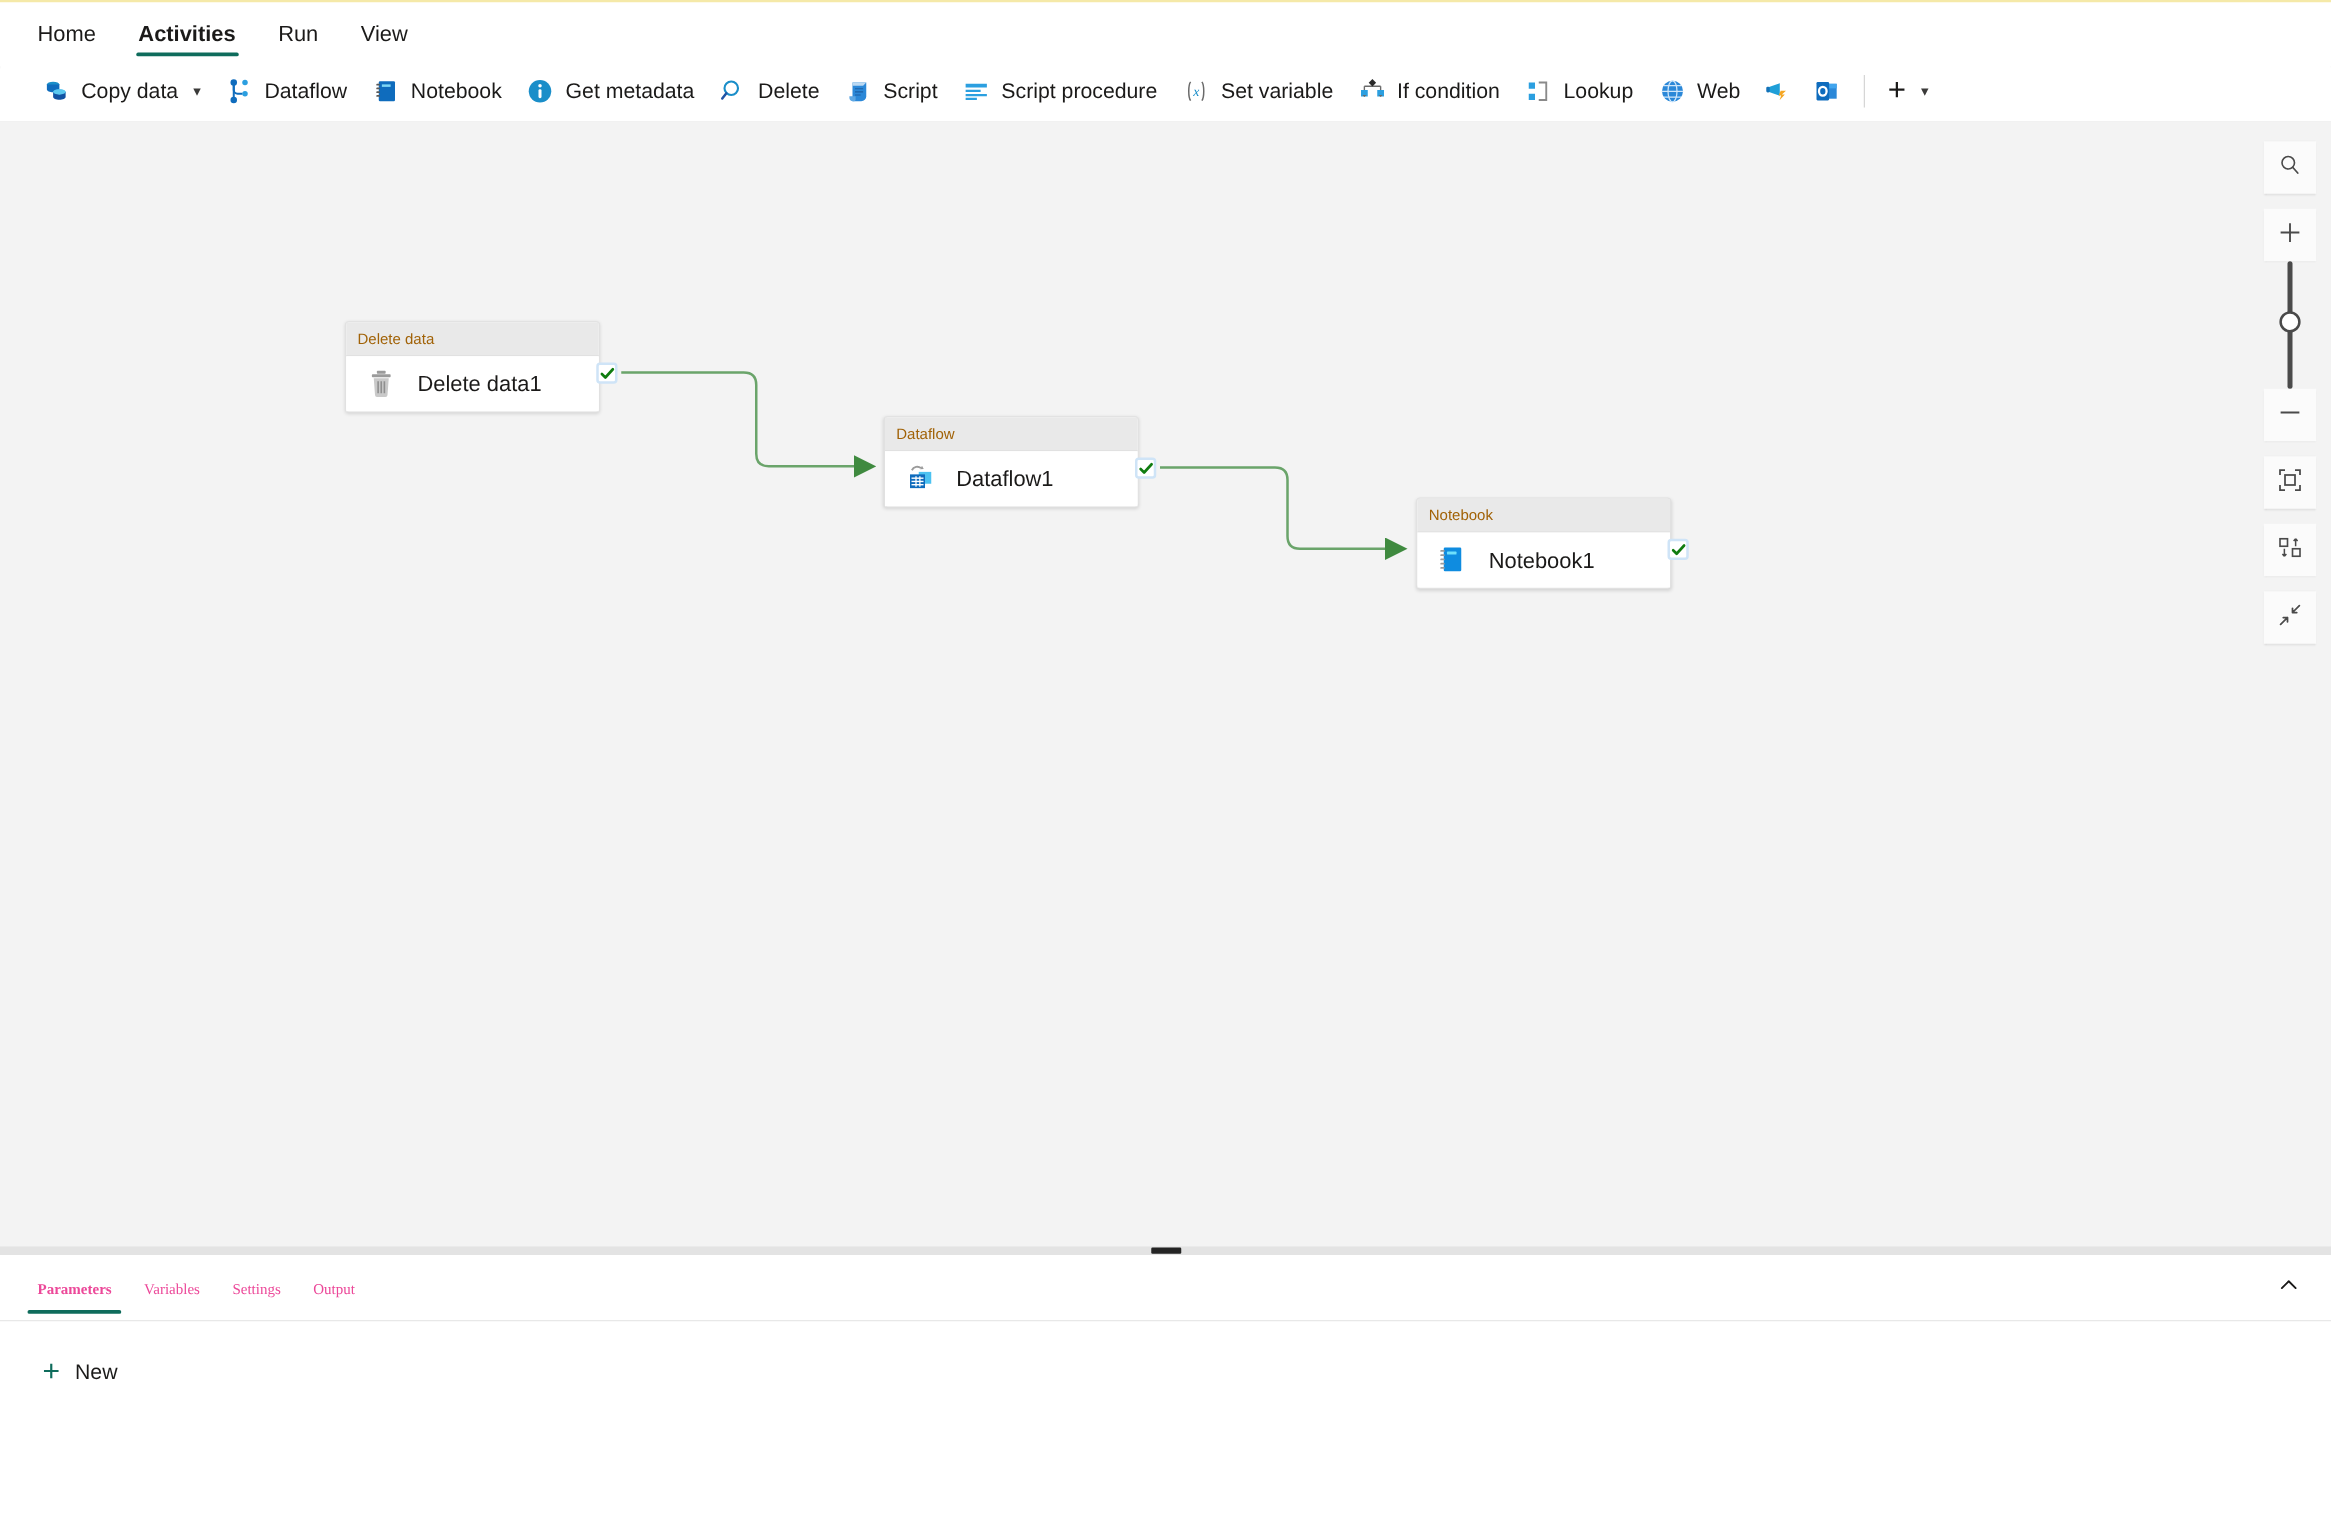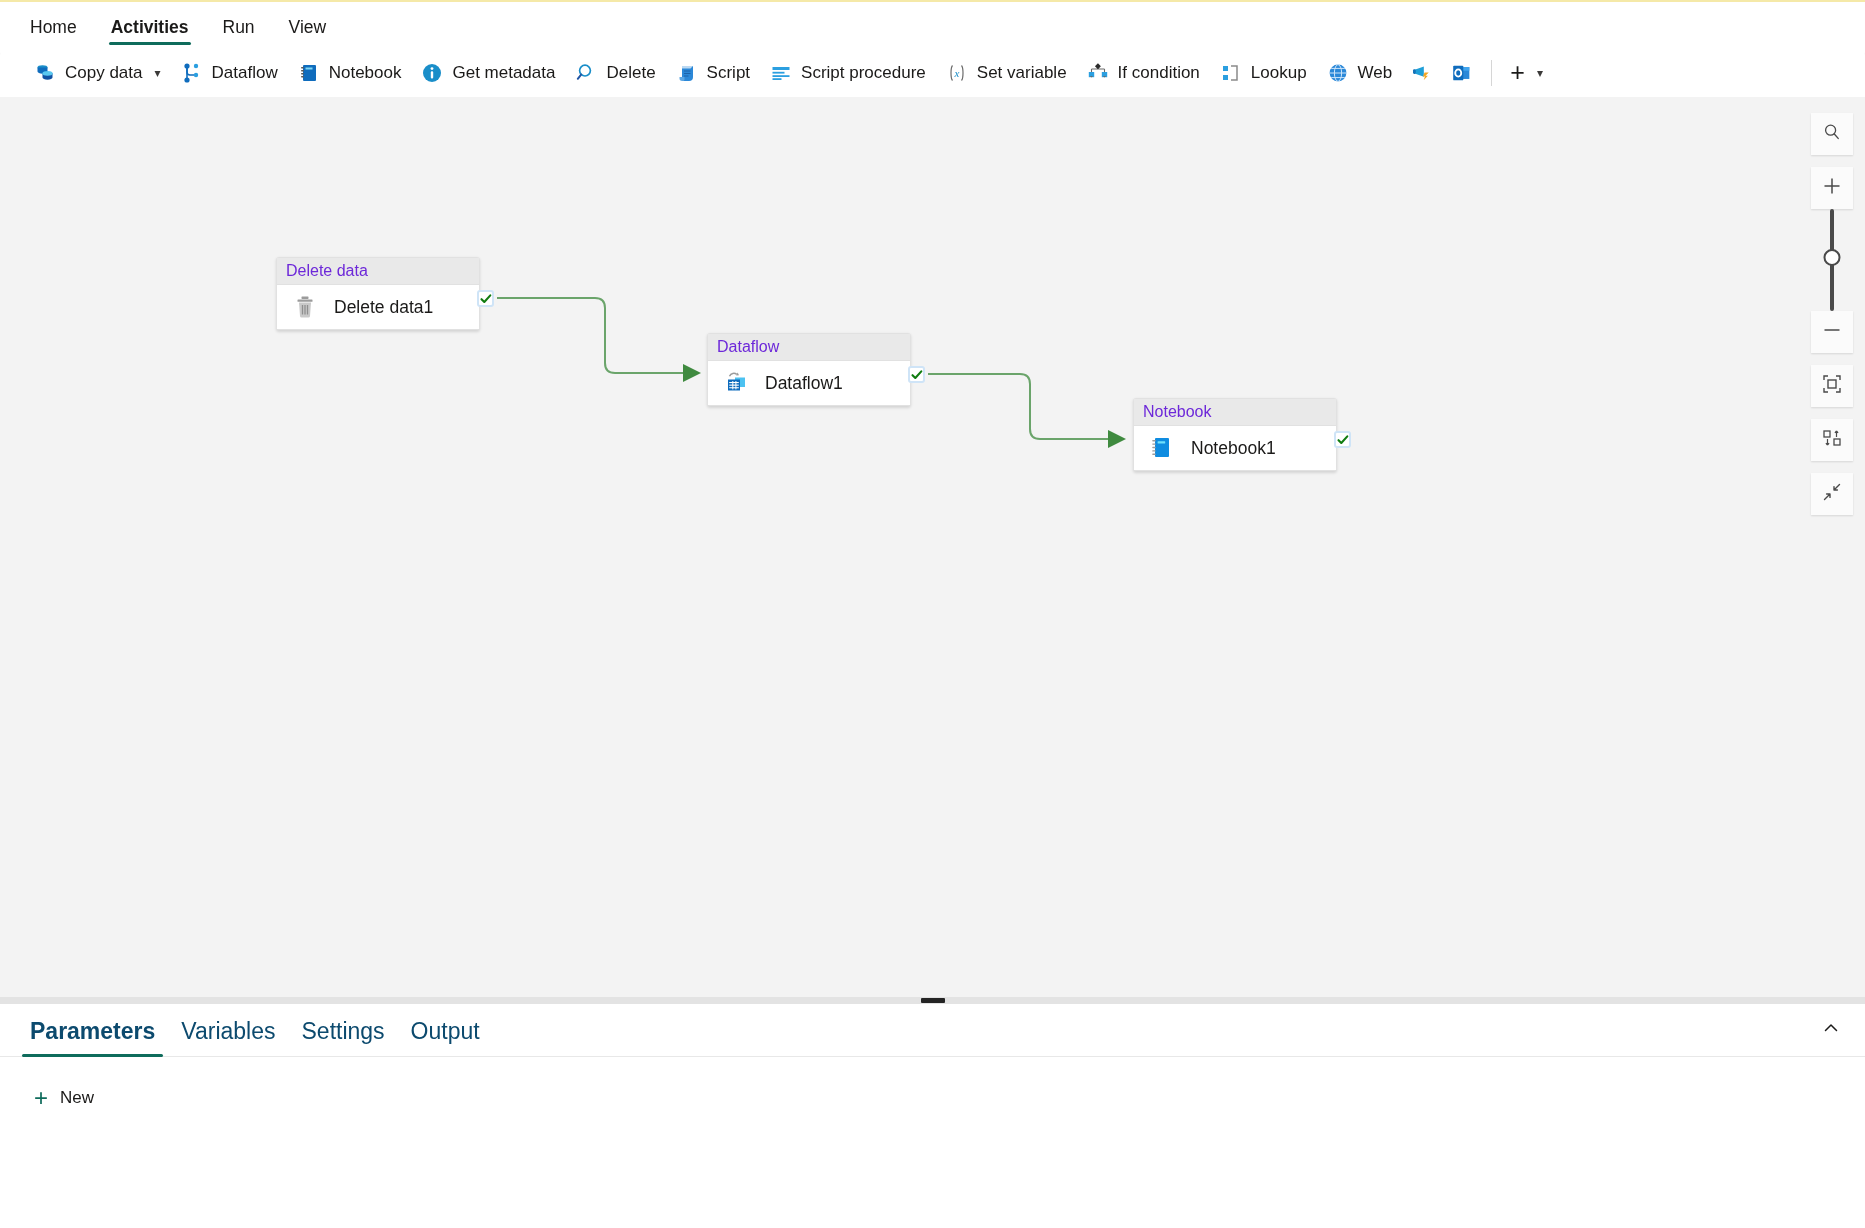--- a/index.html
+++ b/index.html
@@ -81,22 +81,22 @@
     border-radius: 3px;
     box-shadow: 0 1.2px 3px rgba(0,0,0,.13);
     cursor: pointer;
   }
   .node-header {
     height: 27px;
     background: #e9e9e9;
     border-bottom: 1px solid #e1e1e1;
     display: flex; align-items: center;
     padding: 0 9px;
-    font-size: 16px;
-    color: #6d28d9;
+    font-size: 12px;
+    color: #a16207;
   }
   .node-body {
     height: 44px;
     display: flex; align-items: center;
     gap: 14px; padding: 0 13px;
     background: #fff;
   }
   .node-body .nic { width: 30px; height: 30px; flex:0 0 auto; display:flex; align-items:center; justify-content:center;}
   .node-title { font-size: 17.5px; color: #1b1a19; }
 
@@ -169,21 +169,21 @@
     position: relative;
     height: 53px;
     display: flex; align-items: center;
     padding-left: 22px;
     gap: 10px;
     border-bottom: 1px solid #e8e8e8;
   }
   .ptab {
     position: relative;
     padding: 14px 8px 12px 8px;
-    font-size: 23px; color: #0c4a6e; cursor: pointer;
+    font-size: 12px; color: #ec4899; cursor: pointer; font-family: Liberation Serif, serif;
   }
   .ptab.active { font-weight: bold; }
   .ptab.active::after {
     content:""; position: absolute; left: 0; right: 0; bottom: 0;
     height: 3px; background: #0f6c5c; border-radius: 2px;
   }
   .panel-collapse {
     position: absolute; right: 18px; top: 50%; transform: translateY(-50%);
     width: 32px; height: 32px; display:flex; align-items:center; justify-content:center;
     cursor: pointer; color:#1b1a19;

